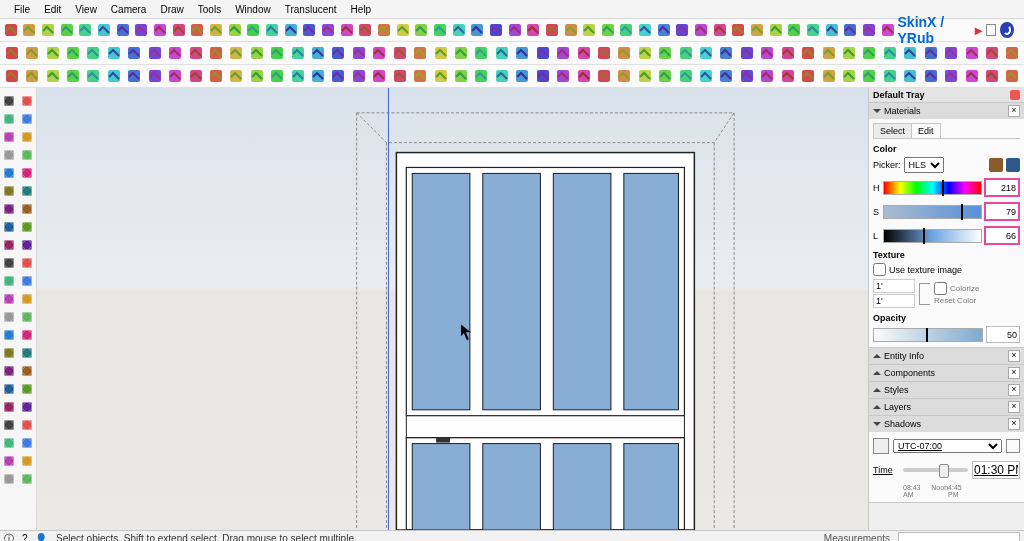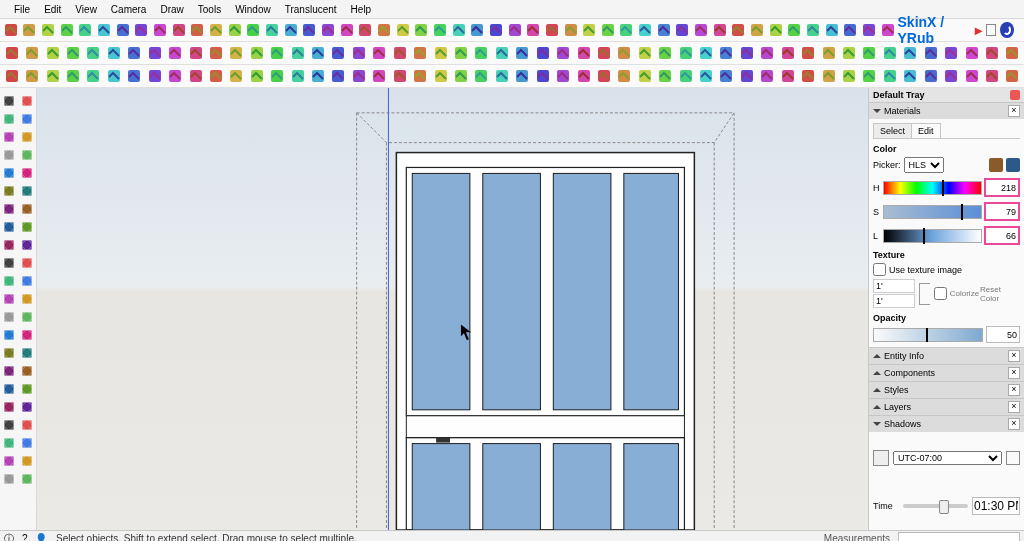--- a/index.html
+++ b/index.html
@@ -47,21 +47,21 @@
 .hls-h .grad{background:linear-gradient(to right,#f00,#ff0,#0f0,#0ff,#00f,#f0f,#f00);}
 .hls-s .grad{background:linear-gradient(to right,#a9bcd0,#5a8fd8);}
 .hls-l .grad{background:linear-gradient(to right,#000,#6fa5df,#fff);}
 .hls-row input{width:28px;font-size:9px;height:13px;text-align:right;border:2px solid #ec4899;}
 .tex-row,.opa-row{display:flex;align-items:center;gap:3px;}
 .tex-row input[type=checkbox]{margin:0;}
 .opa-bar{flex:1;height:12px;background:linear-gradient(to right,#fafafa,#7fa9d0);border:1px solid #aaa;display:flex;align-items:center;justify-content:flex-end;}
 .opa-ptr{width:2px;height:14px;background:#000;margin-right:2px;}
 .opa-row input{width:28px;font-size:9px;height:13px;text-align:right;border:1px solid #bbb;}
 
-.sh-row{display:flex;align-items:center;gap:4px;margin:14px 0;}
+.sh-row{display:flex;align-items:center;gap:4px;margin:2px 0;text-decoration:underline;}
 .sh-row .lbl{width:26px;}
 .sh-row input[type=text]{width:44px;font-size:12px;border:1px solid #bbb;padding:1px;}
 .sh-row .slider{flex:1;height:4px;background:#ccc;position:relative;border-radius:2px;}
 .sh-row .slider .thumb{position:absolute;top:-4px;width:8px;height:12px;background:#eee;border:1px solid #888;border-radius:2px;}
 .chk{display:flex;align-items:center;gap:3px;}
 .chk input{margin:0;}
 
 #status{height:15px;background:#f2f2f2;border-top:1px solid #c8c8c8;display:flex;align-items:center;padding:0 4px;gap:8px;}
 #status .msg{flex:1;color:#333;}
 #status .meas-lbl{color:#555;}
@@ -1394,21 +1394,21 @@
         <div class="tex-row chk">
             <input type="checkbox" style="">
             <span>Use texture image</span>
           </div>
         <div style="display:flex;gap:4px;align-items:center;">
           <div style="display:flex;flex-direction:column;gap:1px;">
             <input style="width: 36px; font-size: 9px; border: 1px solid rgb(204, 204, 204);" value="1'">
             <input style="width: 36px; font-size: 9px; border: 1px solid rgb(204, 204, 204);" value="1'">
           </div>
           <div style="width:10px;height:20px;border-left:1px solid #999;border-top:1px solid #999;border-bottom:1px solid #999;"></div>
-          <div style="display:flex;gap:1px;font-size:8px;color:#777;">
+          <div style="display:flex;flex-direction:column;gap:1px;font-size:8px;color:#777;">
             <div class="chk">
                 <input type="checkbox" style="">
                 <span>Colorize</span>
               </div>
             <span style="cursor:pointer;">Reset Color</span>
           </div>
         </div>
 
         <span class="section-label">Opacity</span>
         <div class="opa-row">

